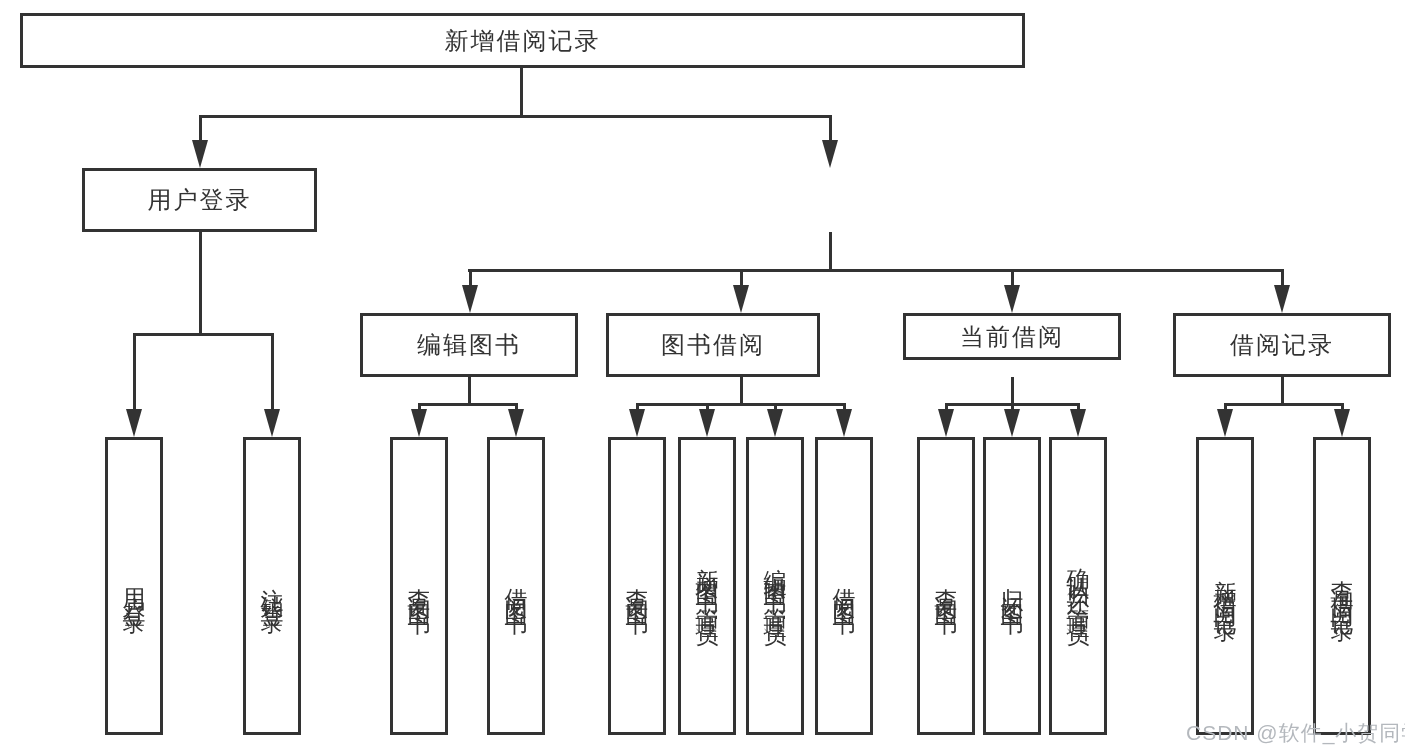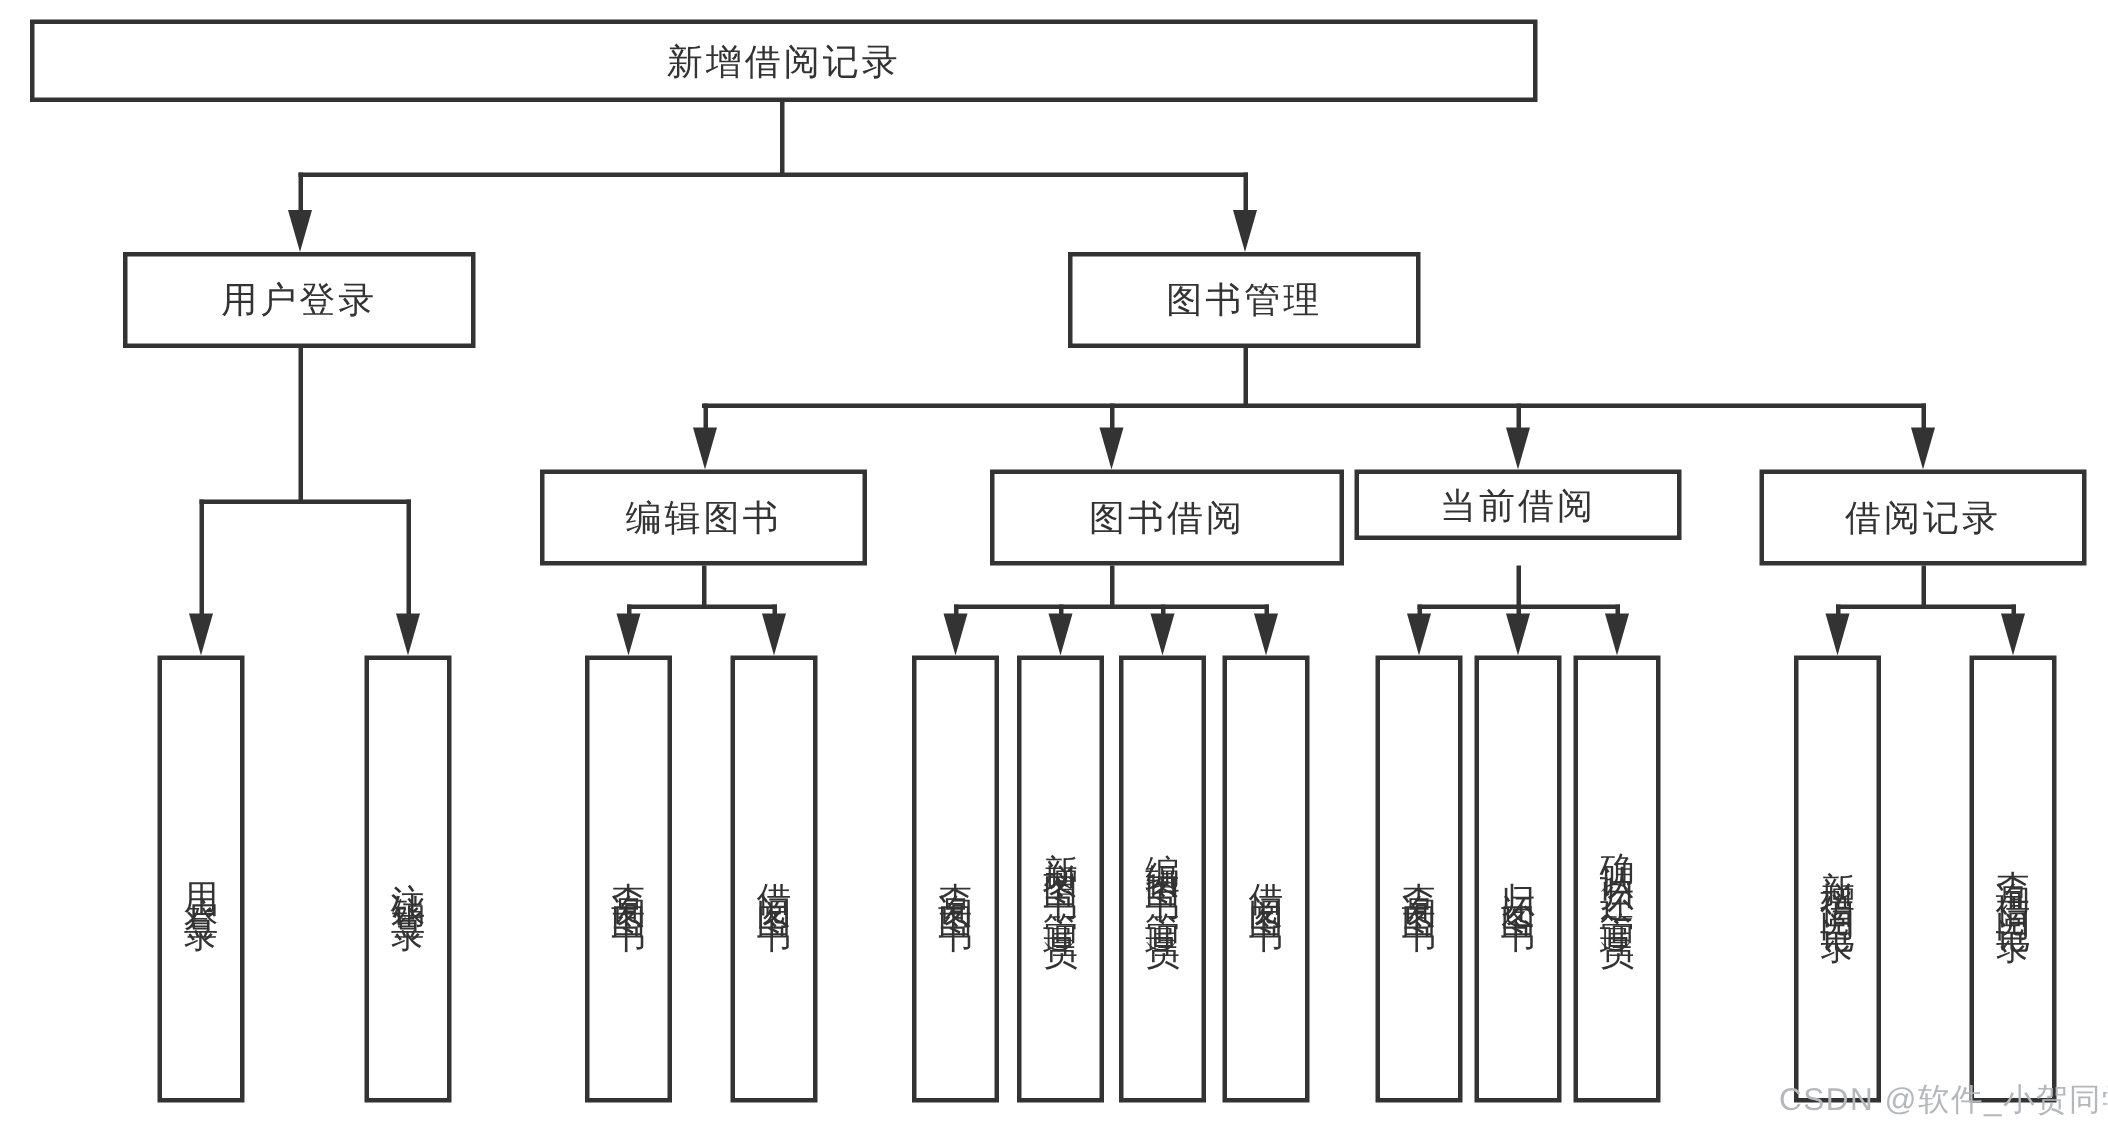--- a/index.html
+++ b/index.html
@@ -39,35 +39,34 @@
   <div class="box" style="left:20px;top:13px;width:1005px;height:55px">新增借阅记录</div>
 
   <div class="cl" style="left:520px;top:68px;width:3px;height:50px"></div>
   <div class="cl" style="left:199px;top:115px;width:633px;height:3px"></div>
   <div class="cl" style="left:199px;top:115px;width:3px;height:27px"></div>
   <div class="cl" style="left:829px;top:115px;width:3px;height:27px"></div>
   <div class="arrow" style="left:192px;top:140px"></div>
   <div class="arrow" style="left:822px;top:140px"></div>
 
   <div class="box" style="left:82px;top:168px;width:235px;height:64px">用户登录</div>
-  <div class="box" style="left:712px;top:168px;width:235px;height:64px">图书管理</div>
 
   <div class="cl" style="left:829px;top:232px;width:3px;height:40px"></div>
   <div class="cl" style="left:468px;top:269px;width:816px;height:3px"></div>
   <div class="cl" style="left:469px;top:269px;width:3px;height:18px"></div>
   <div class="cl" style="left:740px;top:269px;width:3px;height:18px"></div>
   <div class="cl" style="left:1011px;top:269px;width:3px;height:18px"></div>
   <div class="cl" style="left:1281px;top:269px;width:3px;height:18px"></div>
   <div class="arrow" style="left:462px;top:285px"></div>
   <div class="arrow" style="left:733px;top:285px"></div>
   <div class="arrow" style="left:1004px;top:285px"></div>
   <div class="arrow" style="left:1274px;top:285px"></div>
 
   <div class="box" style="left:360px;top:313px;width:218px;height:64px">编辑图书</div>
-  <div class="box" style="left:660px;top:313px;width:236px;height:64px">图书借阅</div>
+  <div class="box" style="left:606px;top:313px;width:214px;height:64px">图书借阅</div>
   <div class="box" style="left:903px;top:313px;width:218px;height:47px">当前借阅</div>
   <div class="box" style="left:1173px;top:313px;width:218px;height:64px">借阅记录</div>
 
   <div class="cl" style="left:199px;top:232px;width:3px;height:104px"></div>
   <div class="cl" style="left:133px;top:333px;width:141px;height:3px"></div>
   <div class="cl" style="left:133px;top:333px;width:3px;height:78px"></div>
   <div class="cl" style="left:271px;top:333px;width:3px;height:78px"></div>
   <div class="arrow" style="left:126px;top:409px"></div>
   <div class="arrow" style="left:264px;top:409px"></div>
 

